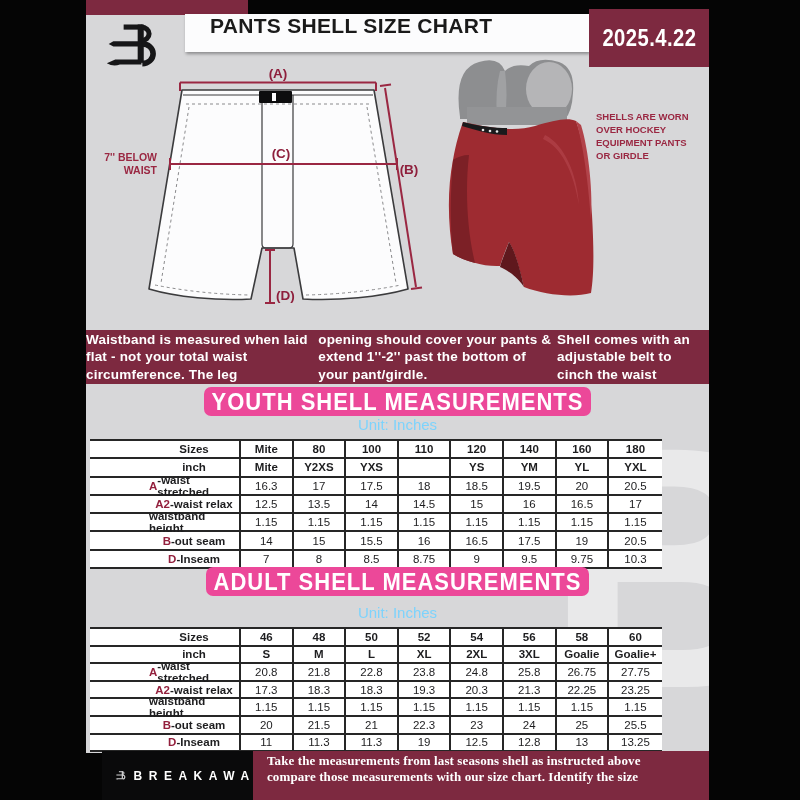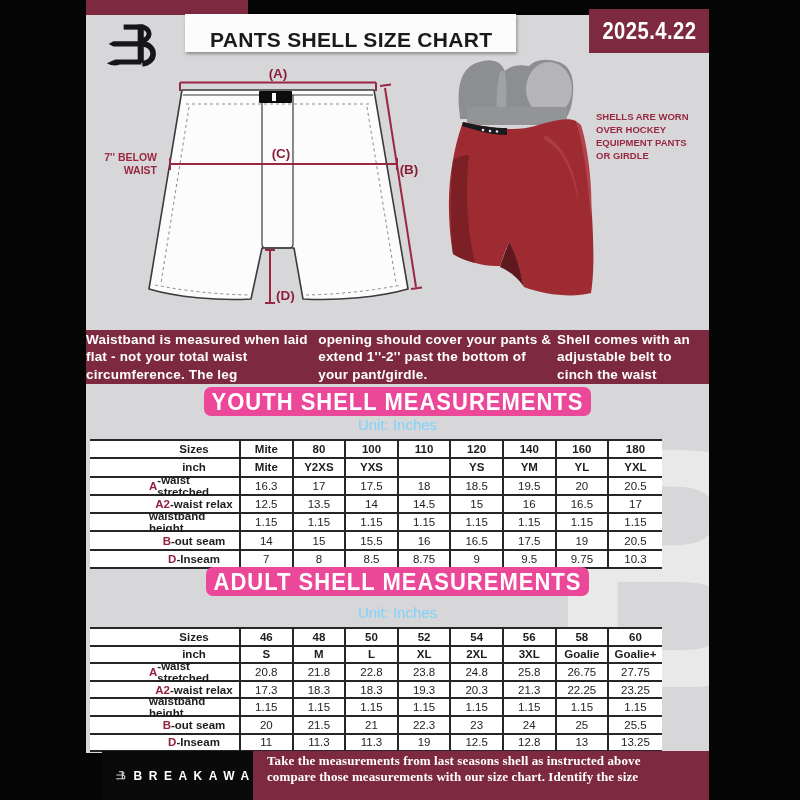--- a/index.html
+++ b/index.html
@@ -4,25 +4,25 @@
 <style>
   html,body{margin:0;padding:0;background:#050505;}
   *{box-sizing:border-box;}
   .canvas{position:relative;width:800px;height:800px;background:#050505;overflow:hidden;
           font-family:"Liberation Sans",sans-serif;}
   .page{position:absolute;left:86px;top:15px;width:623px;height:738px;background:#d7d7d9;overflow:hidden;}
   .watermark{position:absolute;right:-85px;top:380px;font-size:345px;font-weight:bold;
              color:rgba(255,255,255,0.45);line-height:1;z-index:0;}
   .top-strip{position:absolute;left:86px;top:0;width:162px;height:15px;background:#7d2940;z-index:3;}
   .logo{position:absolute;left:104px;top:17px;width:58px;height:58px;z-index:3;}
-  .title-bar{position:absolute;left:185px;top:14px;width:331px;height:38px;background:#fcfcfd;
-             display:flex;align-items:flex-end;padding-left:25px;z-index:3;
+  .title-bar{position:absolute;left:185px;top:14px;width:404px;height:38px;background:#fcfcfd;
+             display:flex;align-items:flex-start;padding-left:25px;z-index:3;
              box-shadow:1px 2px 3px rgba(0,0,0,.35);}
   .title-bar span{font-size:21px;font-weight:bold;color:#1a1a1a;letter-spacing:.3px;}
-  .date-box{position:absolute;left:589px;top:9px;width:120px;height:44px;background:#7d2940;
+  .date-box{position:absolute;left:589px;top:9px;width:120px;height:58px;background:#7d2940;
             display:flex;align-items:center;justify-content:center;z-index:4;}
   .date-box span{font-size:23px;font-weight:bold;color:#fff;letter-spacing:.5px;
                  transform:scaleX(.88);white-space:nowrap;}
   .diagram{position:absolute;left:100px;top:58px;width:330px;height:255px;z-index:2;}
   .photo{position:absolute;left:445px;top:55px;width:160px;height:245px;z-index:2;}
   .photo-caption{position:absolute;left:596px;top:90px;width:110px;z-index:2;
                  font-size:9.5px;font-weight:bold;color:#9a2742;line-height:13px;margin-top:20px;}
   .notice{position:absolute;left:86px;top:330px;width:623px;height:54px;background:#7d2940;z-index:2;
           display:flex;flex-direction:row;align-items:center;justify-content:center;}
   .notice div{color:#fff;font-size:13.5px;font-weight:bold;line-height:17.5px;letter-spacing:.2px;}

